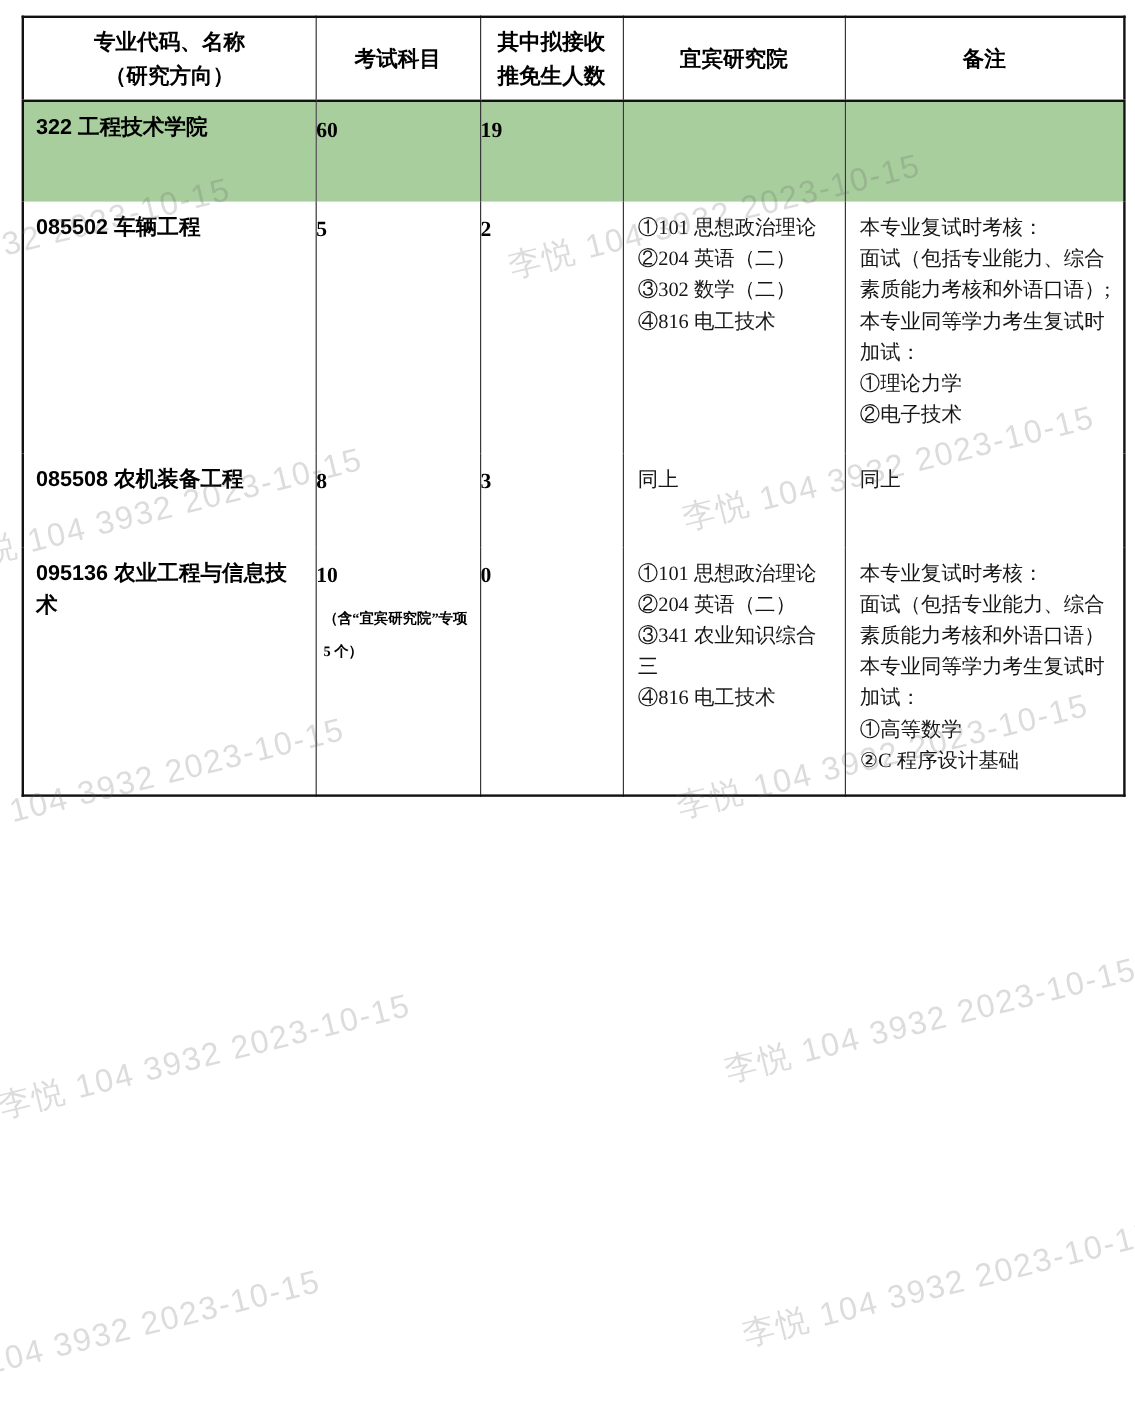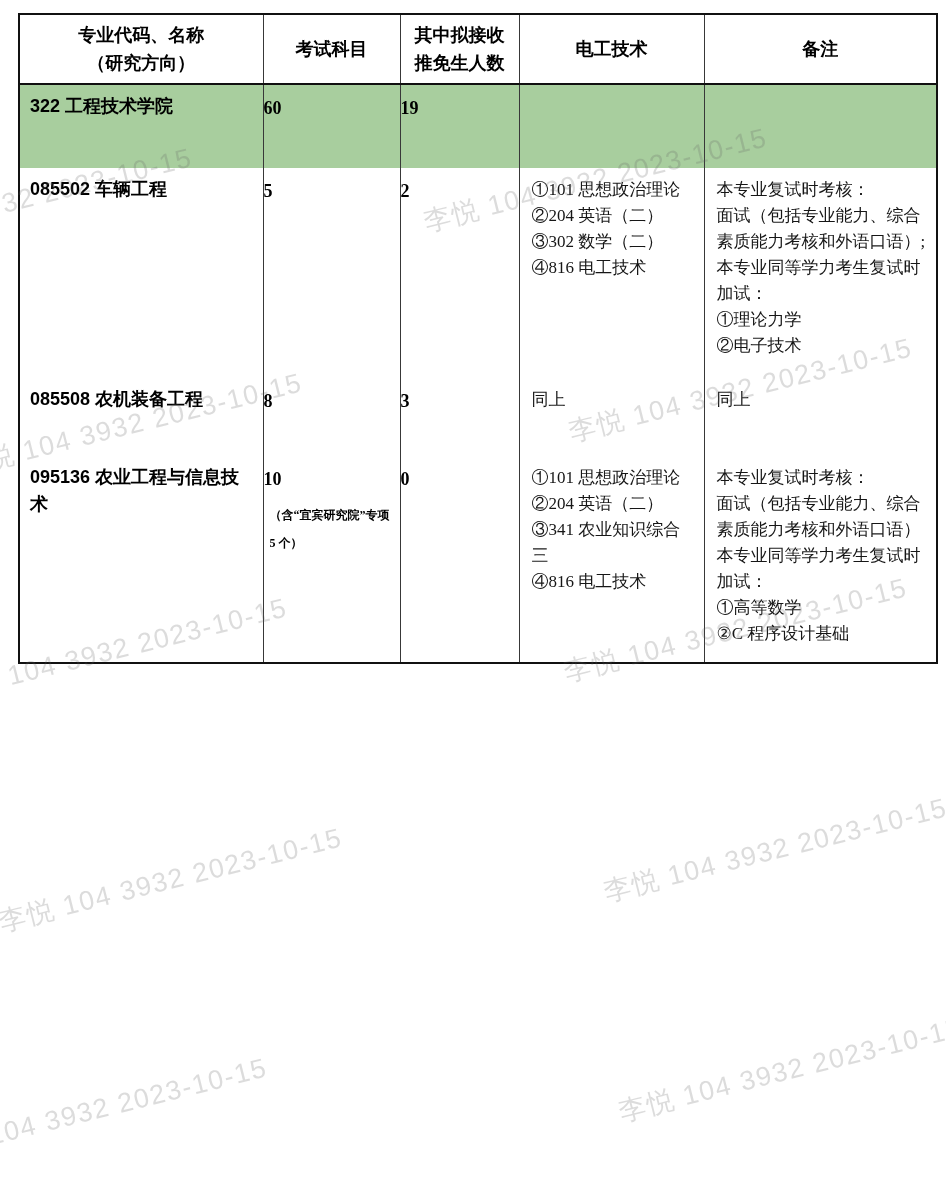--- a/index.html
+++ b/index.html
@@ -85,21 +85,21 @@
       <col style="width:185px">
         <col style="width:233px">
     </colgroup>
     <thead>
       <tr style="height:70px">
         <th>专业代码、名称
 （研究方向）</th>
         <th>考试科目</th>
         <th>其中拟接收
 推免生人数</th>
-        <th>电工技术</th>
+        <th>宜宾研究院</th>
         <th>备注</th>
       </tr>
     </thead>
     <tbody>
       <tr class="college-row" style="height:84px">
         <td class="name-cell">322 工程技术学院</td>
         <td class="num-cell">60</td>
         <td class="num-cell">19</td>
         <td class="body-cell"></td>
         <td class="body-cell"></td>

